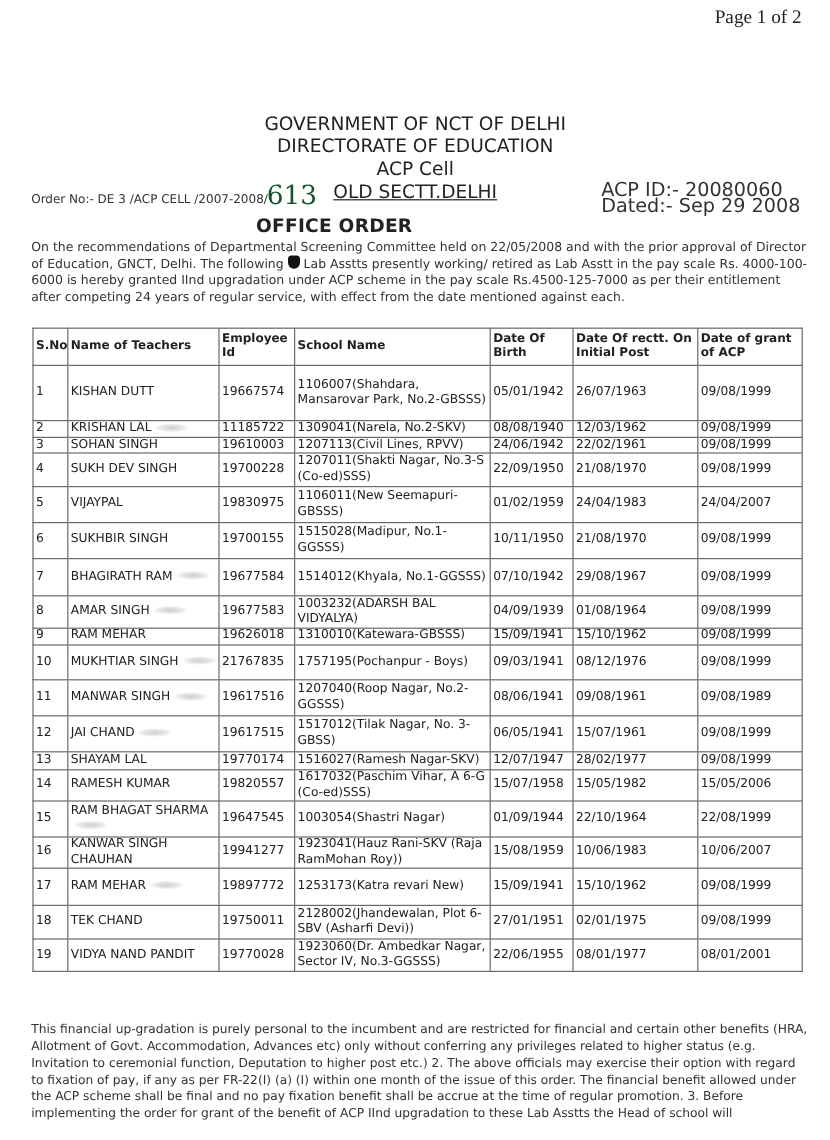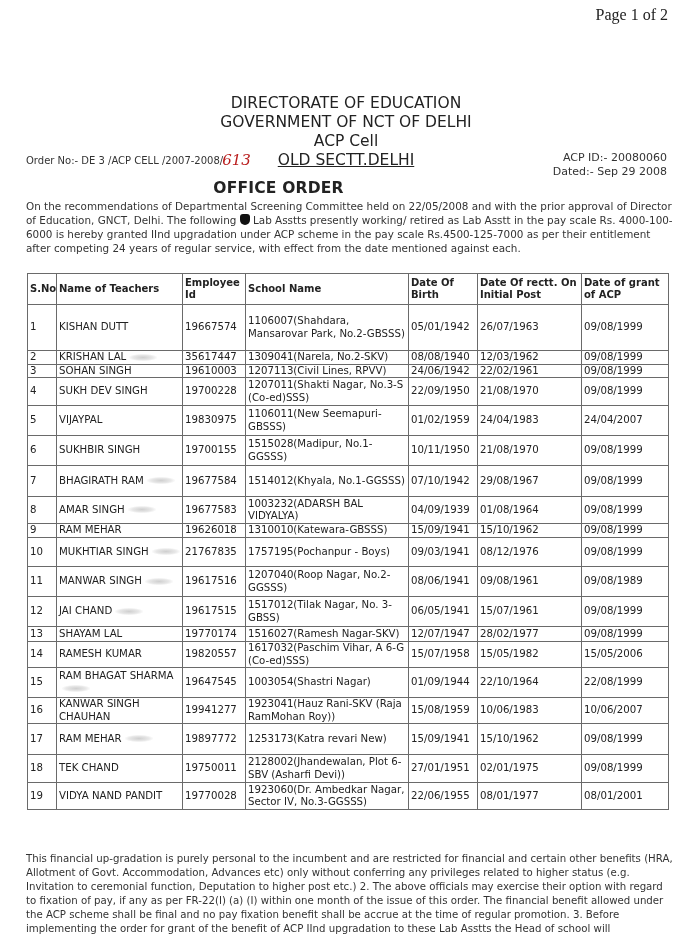--- a/index.html
+++ b/index.html
@@ -3,41 +3,41 @@
 <meta charset="utf-8">
 <style>
   html, body { margin:0; padding:0; background:#fff; }
   body { width:692px; height:950px; position:relative; overflow:hidden; color:#1a1a1a; font-family:"DejaVu Sans", sans-serif; }
   .topbar { position:absolute; top:6px; left:24px; right:24px; height:20px; font-family:"Liberation Serif", serif; font-size:16px; color:#222; }
   .topbar .left { position:absolute; left:0; top:0; }
   .topbar .right { position:absolute; right:0; top:0; }
   .heading { position:absolute; top:94px; left:0; width:692px; text-align:center; font-size:15.5px; line-height:19px; color:#222; }
   .heading .u { text-decoration:underline; }
   .orderno { position:absolute; top:150px; left:26px; font-size:10px; color:#333; }
-  .orderno .hand { font-family:"DejaVu Serif", serif; font-style:italic; font-size:15px; color:#b91c1c; position:relative; top:1px; margin-left:-1px; }
-  .acp { position:absolute; top:151px; right:25px; text-align:right; font-size:11px; line-height:14px; color:#333; }
+  .orderno .hand { font-family:"DejaVu Serif", serif; font-size:22px; color:#14532d; position:relative; top:1px; margin-left:-1px; }
+  .acp { position:absolute; top:151px; right:25px; text-align:left; font-size:16px; line-height:14px; color:#333; }
   .title { position:absolute; top:179px; left:0; width:557px; text-align:center; font-size:15.5px; font-weight:bold; color:#222; letter-spacing:0.2px; }
   .intro { position:absolute; top:199px; left:26px; width:650px; font-size:10.4px; line-height:14px; color:#333; }
   .intro .blot { display:inline-block; width:10px; height:11px; background:#111; border-radius:3px 3px 5px 5px; vertical-align:-1px; }
   table.acp-table { position:absolute; top:273px; left:27px; width:641px; border-collapse:collapse; font-size:10.2px; color:#222; table-layout:fixed; }
   table.acp-table th, table.acp-table td { border:1px solid #6a6a6a; padding:0 2px; vertical-align:middle; text-align:left; line-height:12.5px; overflow:hidden; }
   table.acp-table th { font-weight:bold; font-size:10px; }
   .smudge { display:inline-block; width:28px; height:7px; background:radial-gradient(ellipse at center, #cfcfcf 0%, #e8e8e8 50%, transparent 75%); vertical-align:middle; margin-left:3px; }
   .footer { position:absolute; top:852px; left:26px; width:650px; font-size:10.2px; line-height:14px; color:#333; }
 </style>
 </head>
 <body>
 
 <div class="topbar">
   <span class="right">Page 1 of 2</span>
 </div>
 
 <div class="heading">
+  <div>GOVERNMENT OF NCT OF DELHI</div>
   <div>DIRECTORATE OF EDUCATION</div>
-  <div>GOVERNMENT OF NCT OF DELHI</div>
   <div>ACP Cell</div>
   <div class="u">OLD SECTT.DELHI</div>
 </div>
 
 <div class="orderno">
   <span>Order No:- DE 3 /ACP CELL /2007-2008/</span><span class="hand">613</span>
 </div>
 
 <div class="acp">
   <div>ACP ID:- 20080060</div>
@@ -78,21 +78,21 @@
         <td><span>KISHAN DUTT</span></td>
         <td><span>19667574</span></td>
         <td><span>1106007(Shahdara, Mansarovar Park, No.2-GBSSS)</span></td>
         <td><span>05/01/1942</span></td>
         <td><span>26/07/1963</span></td>
         <td><span>09/08/1999</span></td>
       </tr>
       <tr style="height: 13px;">
         <td><span>2</span></td>
         <td><span>KRISHAN LAL</span><span class="smudge"></span></td>
-        <td><span>35617447</span></td>
+        <td><span>11185722</span></td>
         <td><span>1309041(Narela, No.2-SKV)</span></td>
         <td><span>08/08/1940</span></td>
         <td><span>12/03/1962</span></td>
         <td><span>09/08/1999</span></td>
       </tr>
       <tr style="height: 13px;">
         <td><span>3</span></td>
         <td><span>SOHAN SINGH</span></td>
         <td><span>19610003</span></td>
         <td><span>1207113(Civil Lines, RPVV)</span></td>

